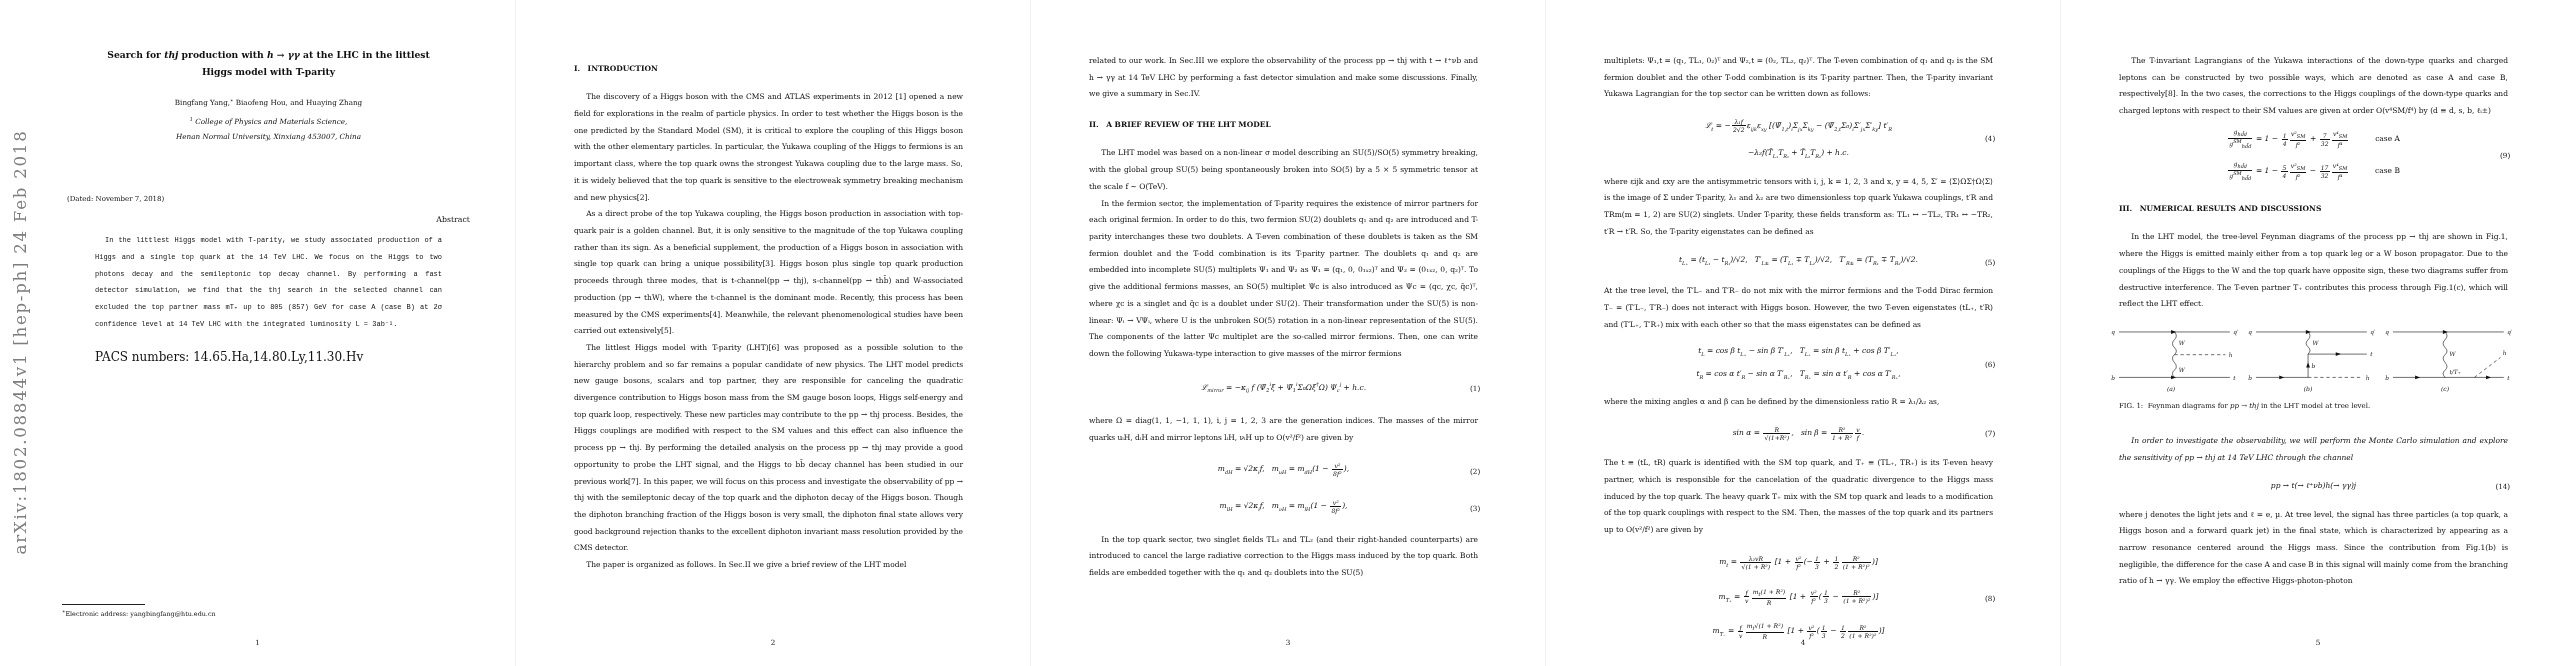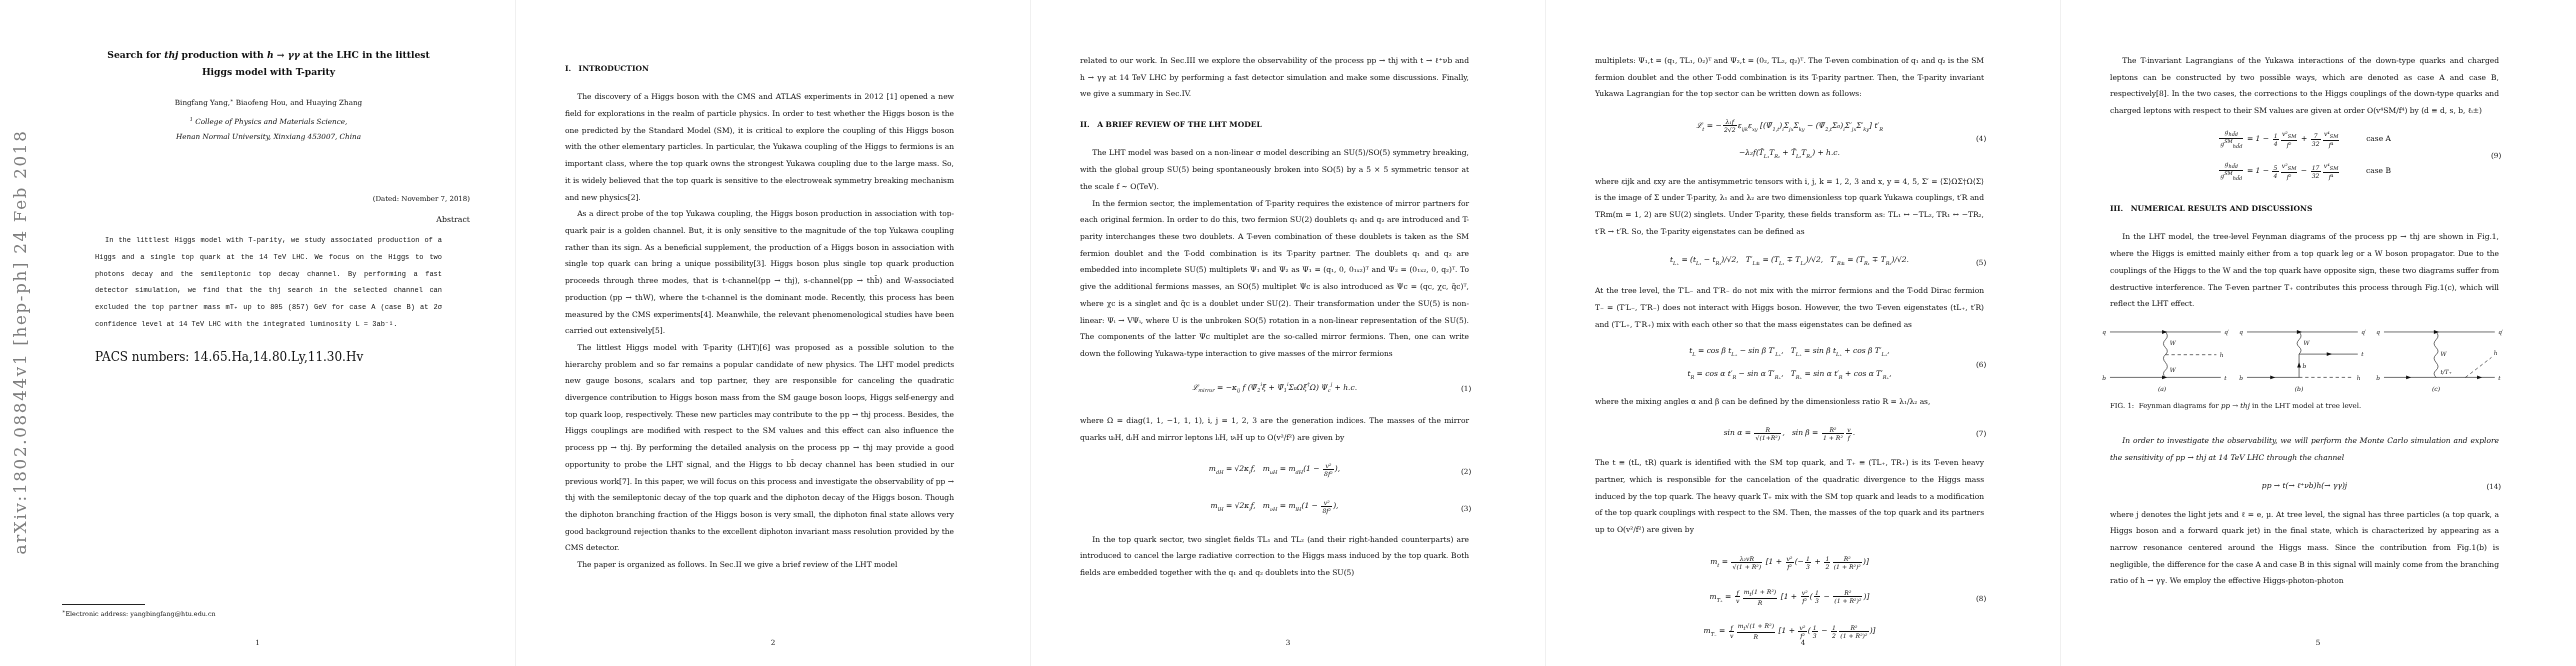--- a/index.html
+++ b/index.html
@@ -1,29 +1,29 @@
 <!DOCTYPE html>
 <html style="font-size:9px"><head>
 <meta charset="utf-8">
 <style>
   html,body{margin:0;padding:0;background:#ffffff;}
   body{width:2576px;height:667px;overflow:hidden;color:#111;
        font-family:"DejaVu Serif","Liberation Serif",serif;}
   .doc{position:relative;width:2576px;height:667px;display:flex;}
   .page{position:relative;width:515px;height:667px;background:#fff;box-sizing:border-box;overflow:hidden;flex:0 0 515px;}
   .page + .page{border-left:0.6px solid #f0f0f0;}
-  .col{position:absolute;left:49px;width:389px;top:0;}
+  .col{position:absolute;left:58px;width:389px;top:0;}
   
   .banner{position:absolute;top:342px;left:20px;transform:translate(-50%,-50%) rotate(-90deg);
           color:#7e7e7e;font-size:16.7px;letter-spacing:1.7px;white-space:nowrap;}
   
   .title{text-align:center;font-weight:bold;font-size:9.2px;line-height:16.7px;margin:47px 5.6px 0;}
   .authors{text-align:center;font-size:7.2px;margin-top:16.7px;}
   .affil{text-align:center;font-style:italic;font-size:7.2px;line-height:14.5px;margin-top:4.4px;}
-  .dated{text-align:right;font-size:7px;margin-top:51px;}
+  .dated{text-align:left;font-size:7px;margin-top:51px;}
   .abs-head{text-align:right;font-size:7.8px;margin-top:12.2px;}
   .abstract{width:347px;margin:7.8px auto 0;font-size:7px;line-height:16.7px;text-align:justify;text-indent:10px;font-family:Liberation Mono, monospace;}
   .pacs{width:347px;margin:18px auto 0;font-size:12px;}
   .fn-rule{position:absolute;left:62px;top:604px;width:83px;border-top:0.7px solid #222;}
   .footnote{position:absolute;left:62px;top:608px;font-size:6.4px;}
   .pagenum{position:absolute;bottom:20px;left:0;width:100%;text-align:center;font-size:7.2px;}
   
   .sec{font-weight:bold;font-size:7.5px;margin:16.7px 0 16.7px;}
   p.body{font-size:7.5px;line-height:16.7px;text-align:justify;text-indent:12.2px;margin:0;}
   p.body.noindent{text-indent:0;}

